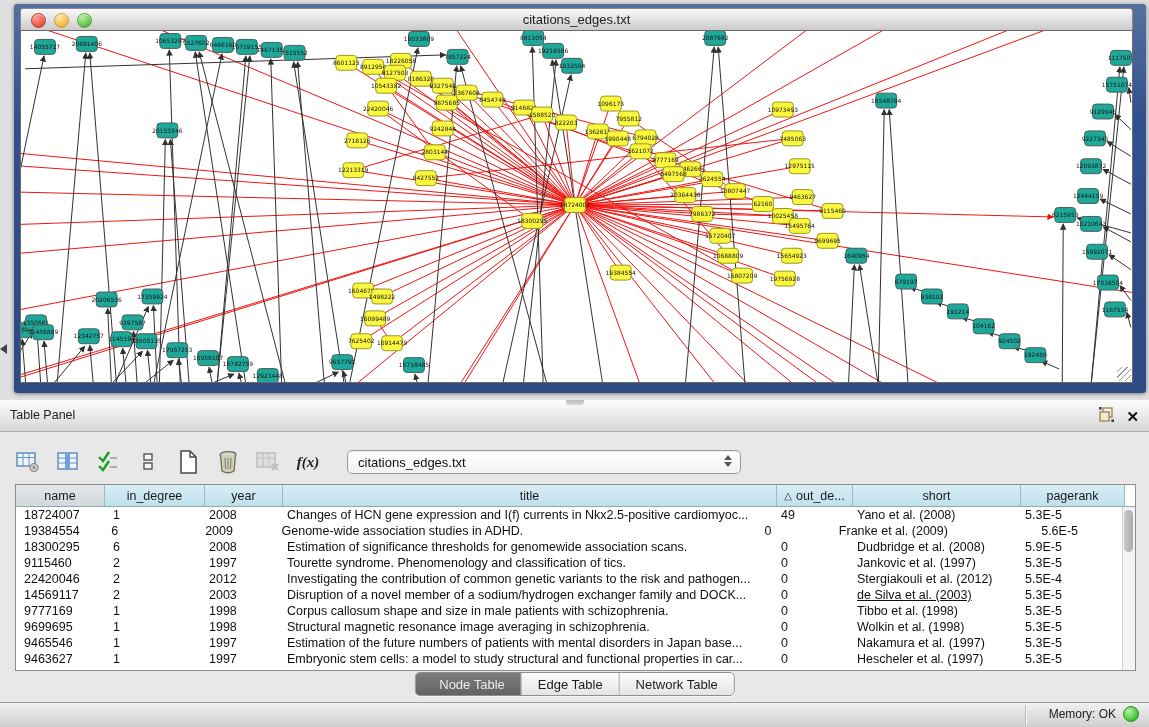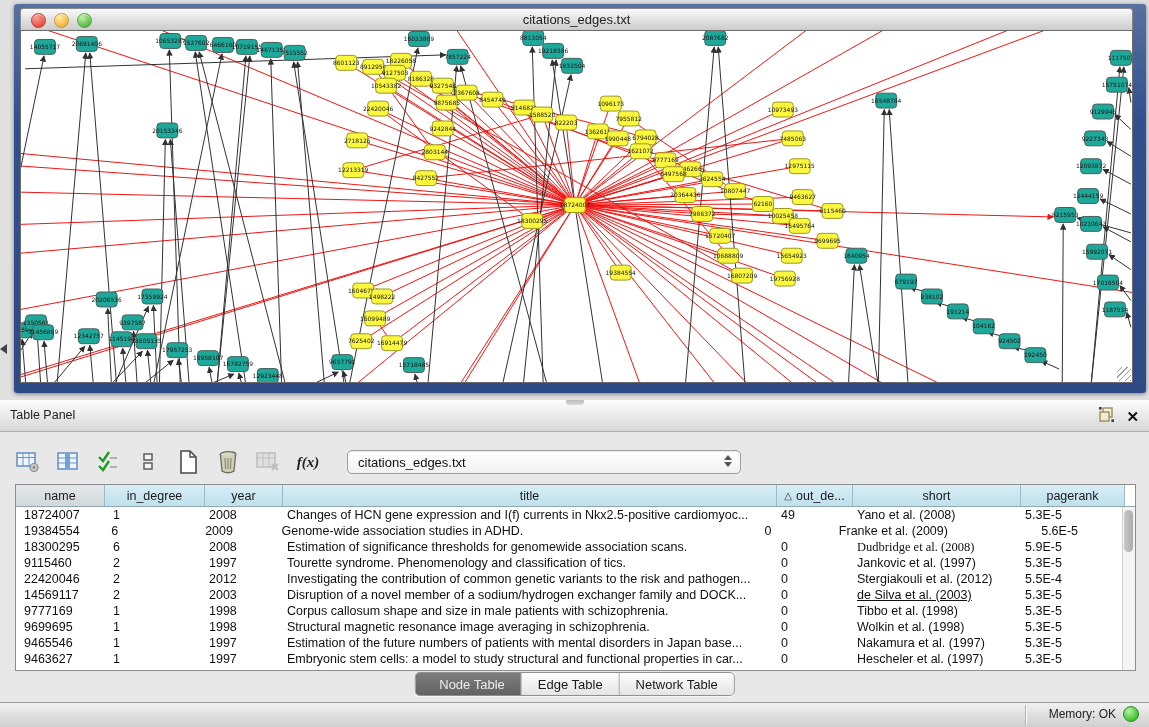--- a/index.html
+++ b/index.html
@@ -814,21 +814,21 @@
           <div class="td" style="width: 76px;">0</div>
           <div class="td" style="width: 168px;">Franke et al. (2009)</div>
           <div class="td" style="width: 104px; margin-left: 38px;">5.6E-5</div>
         </div>
         <div class="tr">
           <div class="td" style="width: 89px;">18300295</div>
           <div class="td" style="width: 96px;">6</div>
           <div class="td" style="width: 78px;">2008</div>
           <div class="td" style="width: 494px;">Estimation of significance thresholds for genomewide association scans.</div>
           <div class="td" style="width: 76px;">0</div>
-          <div class="td" style="width: 168px; font-family: Liberation Serif, serif;">Dudbridge et al. (2008)</div>
+          <div class="td" style="width: 168px;">Dudbridge et al. (2008)</div>
           <div class="td" style="width: 104px;">5.9E-5</div>
         </div>
         <div class="tr">
           <div class="td" style="width: 89px;">9115460</div>
           <div class="td" style="width: 96px;">2</div>
           <div class="td" style="width: 78px;">1997</div>
           <div class="td" style="width: 494px;">Tourette syndrome. Phenomenology and classification of tics.</div>
           <div class="td" style="width: 76px;">0</div>
           <div class="td" style="width: 168px;">Jankovic et al. (1997)</div>
           <div class="td" style="width: 104px;">5.3E-5</div>

